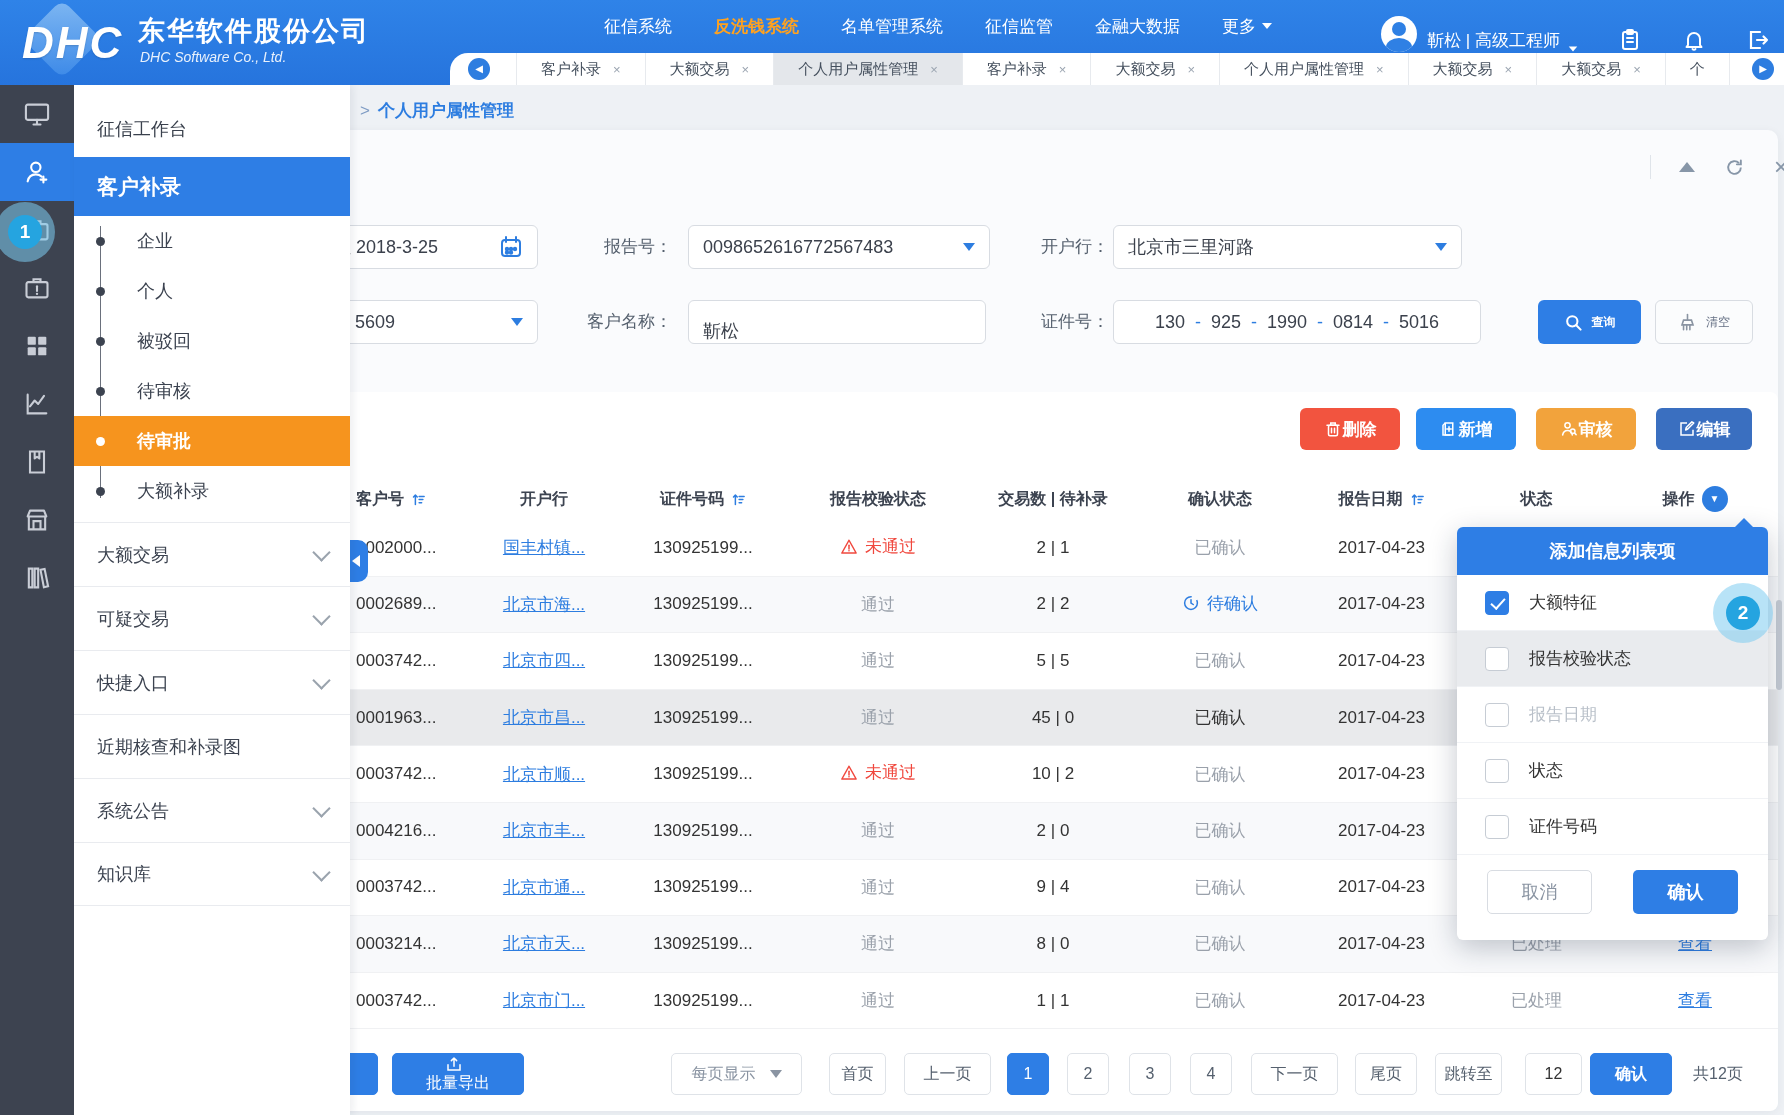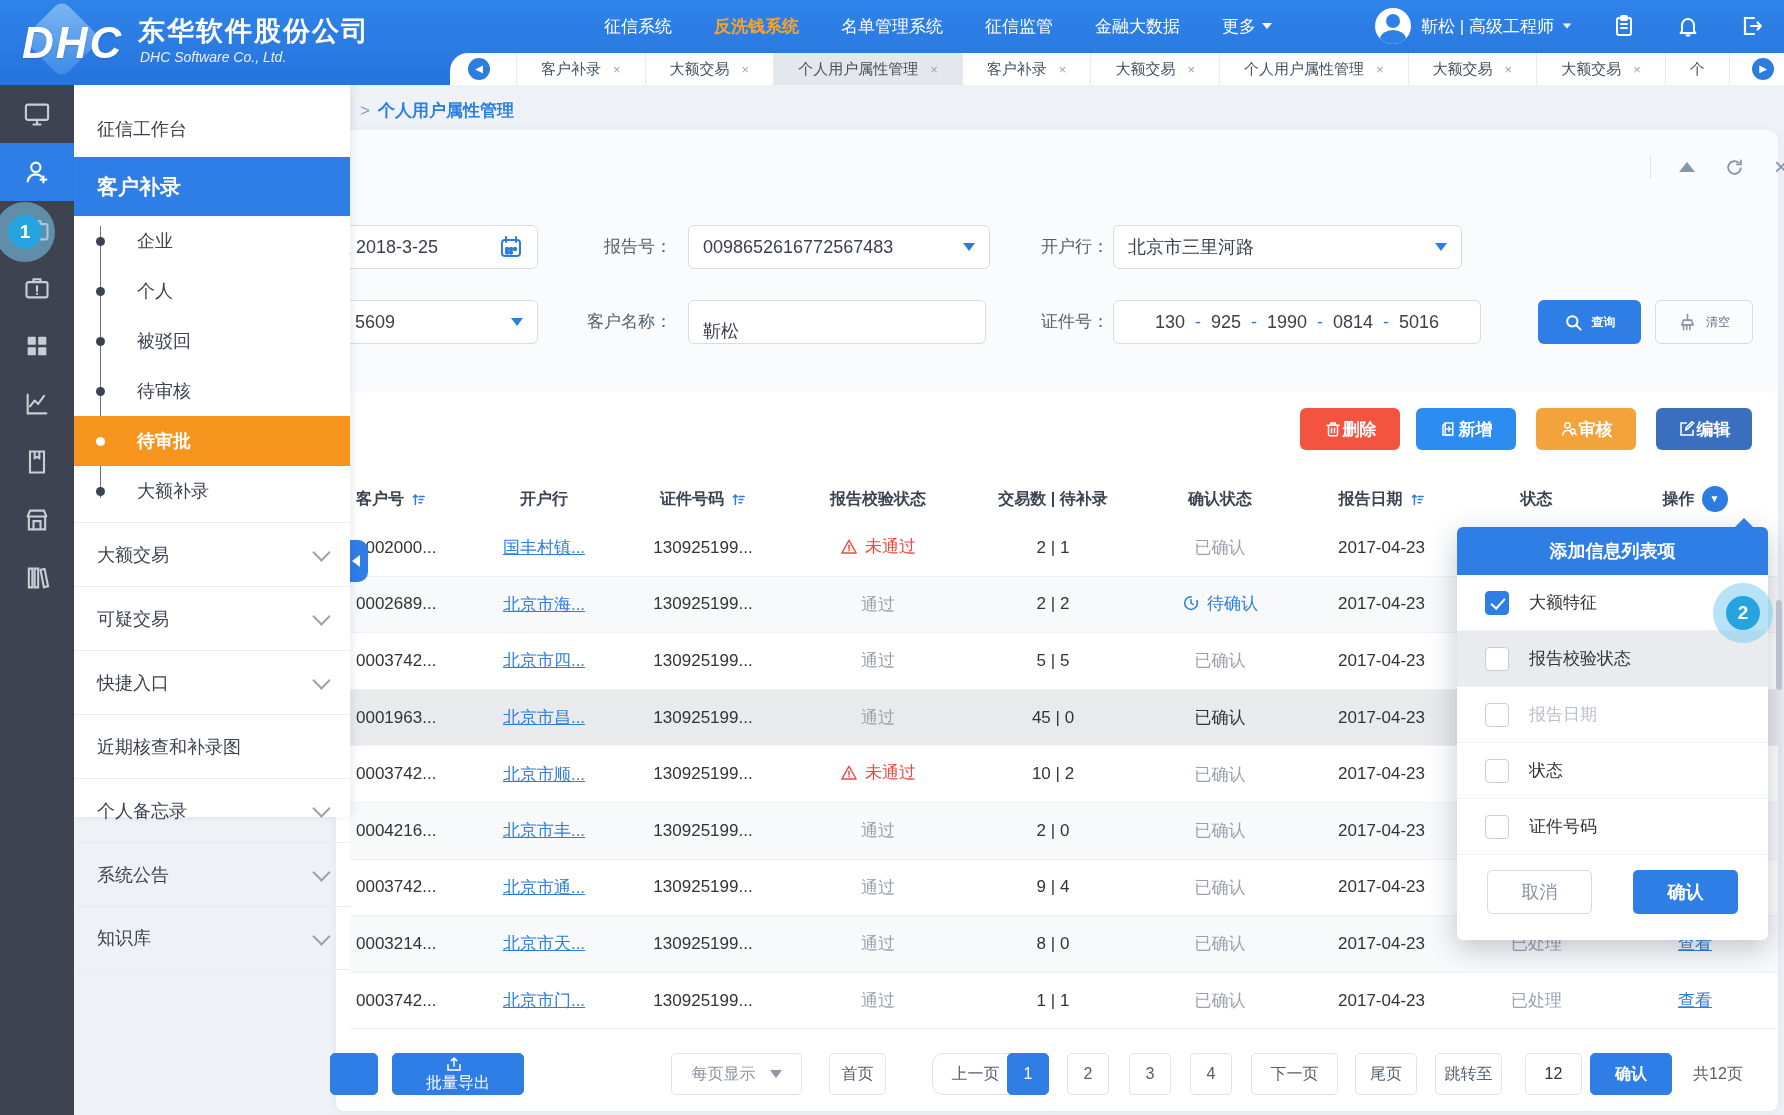--- a/index.html
+++ b/index.html
@@ -10,21 +10,21 @@
   .topbar{position:absolute;left:0;top:0;width:1784px;height:85px;background:linear-gradient(180deg,#2f83e8,#2674dd);z-index:20;}
   .logo-diamond{position:absolute;left:34px;top:11px;width:56px;height:56px;border-radius:10px;
       transform:rotate(45deg);background:linear-gradient(135deg,#8cc0f4,#3f8ce9);opacity:.85;}
   .logo-abbr{position:absolute;left:22px;top:18px;font-size:44px;font-weight:bold;font-style:italic;color:#fff;letter-spacing:2px;text-shadow:0 1px 2px rgba(0,0,0,.15);}
   .logo-company{position:absolute;left:138px;top:13px;font-size:27px;font-weight:bold;color:#fff;letter-spacing:2px;}
   .logo-sub{position:absolute;left:140px;top:49px;font-size:14px;font-style:italic;color:#e8f1fc;}
   .topnav{position:absolute;left:604px;top:0;height:52px;display:flex;align-items:center;gap:42px;}
   .nav-item{font-size:17px;color:#fff;cursor:pointer;white-space:nowrap;display:flex;align-items:center;gap:6px;}
   .nav-item.active{color:#ffa21f;font-weight:bold;}
   .caret{width:0;height:0;border-left:5px solid transparent;border-right:5px solid transparent;border-top:6px solid #fff;display:inline-block;}
-  .usercluster{position:absolute;right:20px;top:0;height:52px;display:flex;align-items:center;gap:0;}
+  .usercluster{position:absolute;right:14px;top:0;height:52px;display:flex;align-items:flex-end;gap:0;}
   .avatar{width:36px;height:36px;border-radius:50%;background:#fff;position:relative;overflow:hidden;flex:none;}
   .avatar:before{content:"";position:absolute;left:11px;top:6px;width:14px;height:14px;border-radius:50%;background:#2f80e4;}
   .avatar:after{content:"";position:absolute;left:5px;top:22px;width:26px;height:18px;border-radius:50%;background:#2f80e4;}
   .username{font-size:17px;color:#fff;margin:0 8px 0 10px;white-space:nowrap;}
   .hdr-icon{width:24px;height:24px;color:#fff;margin-left:40px;cursor:pointer;}
   .hdr-icon svg{width:100%;height:100%;}
 
   
   .tabstrip{position:absolute;left:450px;top:53px;width:1334px;height:32px;background:#fff;border-radius:18px 0 0 0;
       display:flex;align-items:center;z-index:21;}
@@ -38,21 +38,21 @@
   .tab .x{color:#9aa4b0;font-size:13px;}
   .tab.active{background:#e4e7eb;}
 
   
   .rail{position:absolute;left:0;top:85px;width:74px;height:1030px;background:#3d4350;z-index:15;}
   .rail-item{width:74px;height:58px;display:flex;align-items:center;justify-content:center;color:#c9cdd6;cursor:pointer;}
   .rail-item svg{width:28px;height:28px;}
   .rail-item.active{background:#2e7ee5;color:#fff;}
 
   
-  .sidemenu{position:absolute;left:74px;top:85px;width:276px;height:732px;background:#fff;z-index:15;box-shadow:3px 0 8px rgba(30,40,60,.08);}
+  .sidemenu{position:absolute;left:74px;top:85px;width:276px;height:1030px;background:#fff;z-index:15;box-shadow:3px 0 8px rgba(30,40,60,.08);}
   .sm-top{position:absolute;left:0;top:15px;width:276px;height:57px;display:flex;align-items:center;padding-left:23px;box-sizing:border-box;font-size:18px;color:#3a414d;cursor:pointer;}
   .sm-active-group{position:absolute;left:0;top:72px;width:276px;height:59px;background:#2e7ee5;color:#fff;font-size:21px;font-weight:bold;display:flex;align-items:center;padding-left:23px;box-sizing:border-box;cursor:pointer;}
   .sm-sub{position:absolute;left:0;top:131px;width:276px;}
   .sm-subline{position:absolute;left:26px;top:10px;bottom:18px;width:1px;background:#6a707c;}
   .sm-subitem{position:relative;height:50px;display:flex;align-items:center;padding-left:63px;box-sizing:border-box;font-size:18px;color:#3c4350;cursor:pointer;}
   .sm-subitem .dot{position:absolute;left:22px;width:9px;height:9px;border-radius:50%;background:#3c4350;}
   .sm-subitem.active{background:#f6941e;color:#fff;font-weight:bold;}
   .sm-subitem.active .dot{background:#fff;}
   .sm-groups{position:absolute;left:0;top:437px;width:276px;}
   .sm-group{position:relative;height:64px;display:flex;align-items:center;padding-left:23px;box-sizing:border-box;
@@ -432,21 +432,21 @@
         <path d="M12 15V4M8.5 7.5 12 4l3.5 3.5" stroke-linecap="round" stroke-linejoin="round"></path>
         <path d="M4 13v7h16v-7" stroke-linecap="round"></path>
       </svg>
     <span>批量导出</span>
   </div>
   <div class="pg" style="left:671px;width:131px;color:#8a94a2;">
     <span>每页显示</span>
     <span class="f-caret"></span>
   </div>
   <div class="pg" style="left:829px;width:57px;font-family:Liberation Serif, serif;">首页</div>
-  <div class="pg" style="left:932px;width:87px;border-radius:11px;">上一页</div>
+  <div class="pg" style="left:904px;width:87px;">上一页</div>
   <div id="pages"></div>
   <div class="pg" style="left:1251px;width:87px;">下一页</div>
   <div class="pg" style="left:1355px;width:62px;">尾页</div>
   <div class="pg" style="left:1435px;width:67px;">跳转至</div>
   <div class="pg" style="left:1525px;width:57px;color:#333;">12</div>
   <div class="pg blue" style="left:1590px;width:82px;font-weight:bold;">确认</div>
   <div class="pg text" style="left:1682px;width:72px;">共12页</div>
 
   <div class="colmenu">
     <div class="notch"></div>
@@ -693,24 +693,20 @@
           <span class="chev"></span>
         </div>
         <div class="sm-group">
           <span>快捷入口</span>
           <span class="chev"></span>
         </div>
         <div class="sm-group">
           <span>近期核查和补录图</span>
         </div>
         <div class="sm-group">
-          <span>个人备忘录</span>
-          <span class="chev"></span>
-        </div>
-        <div class="sm-group">
           <span>系统公告</span>
           <span class="chev"></span>
         </div>
         <div class="sm-group">
           <span>知识库</span>
           <span class="chev"></span>
         </div>
       </div>
   </div>
 

